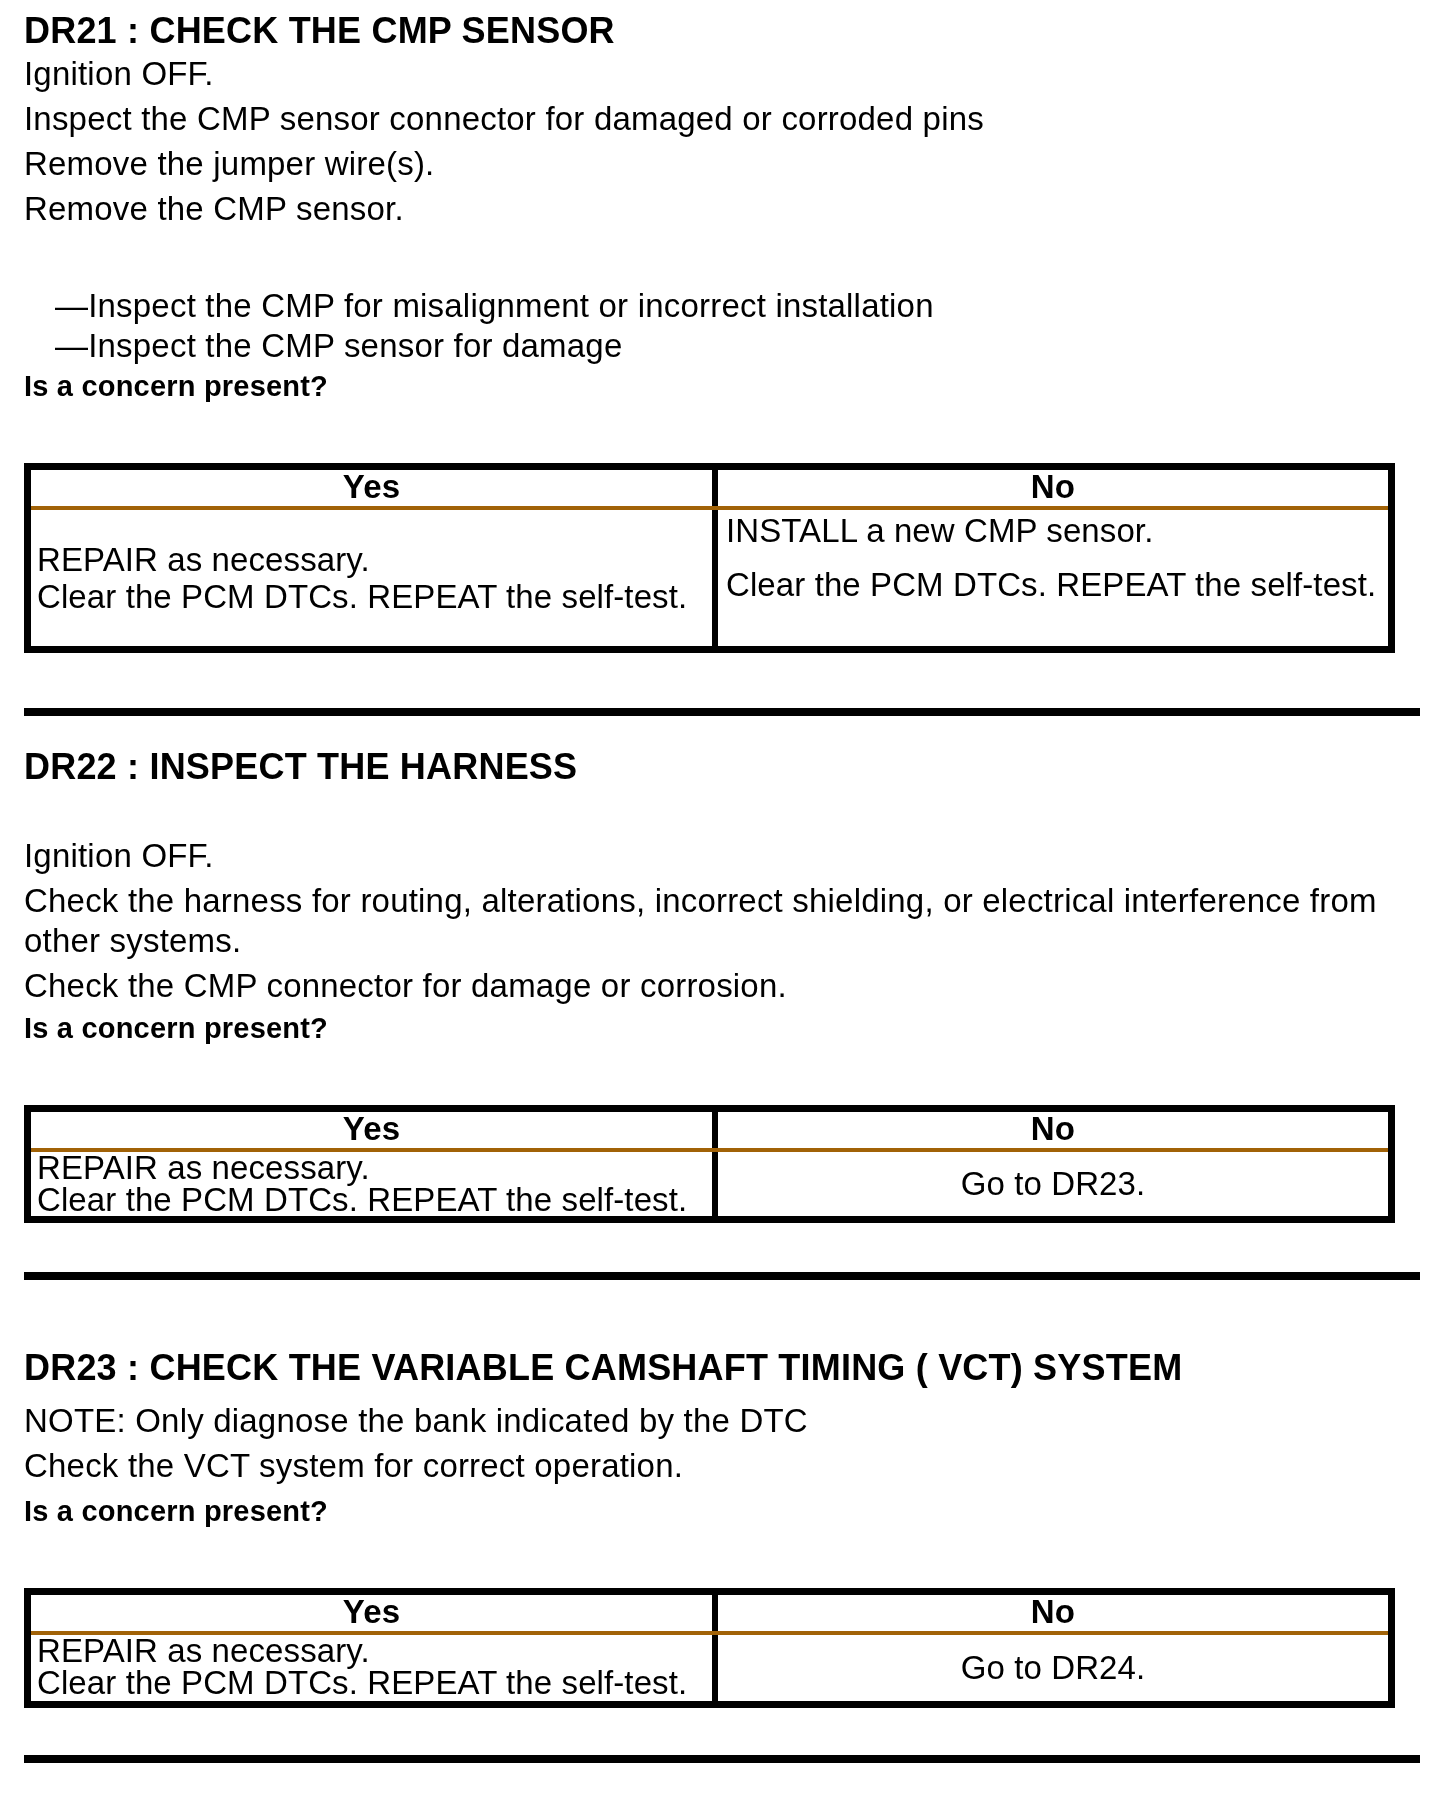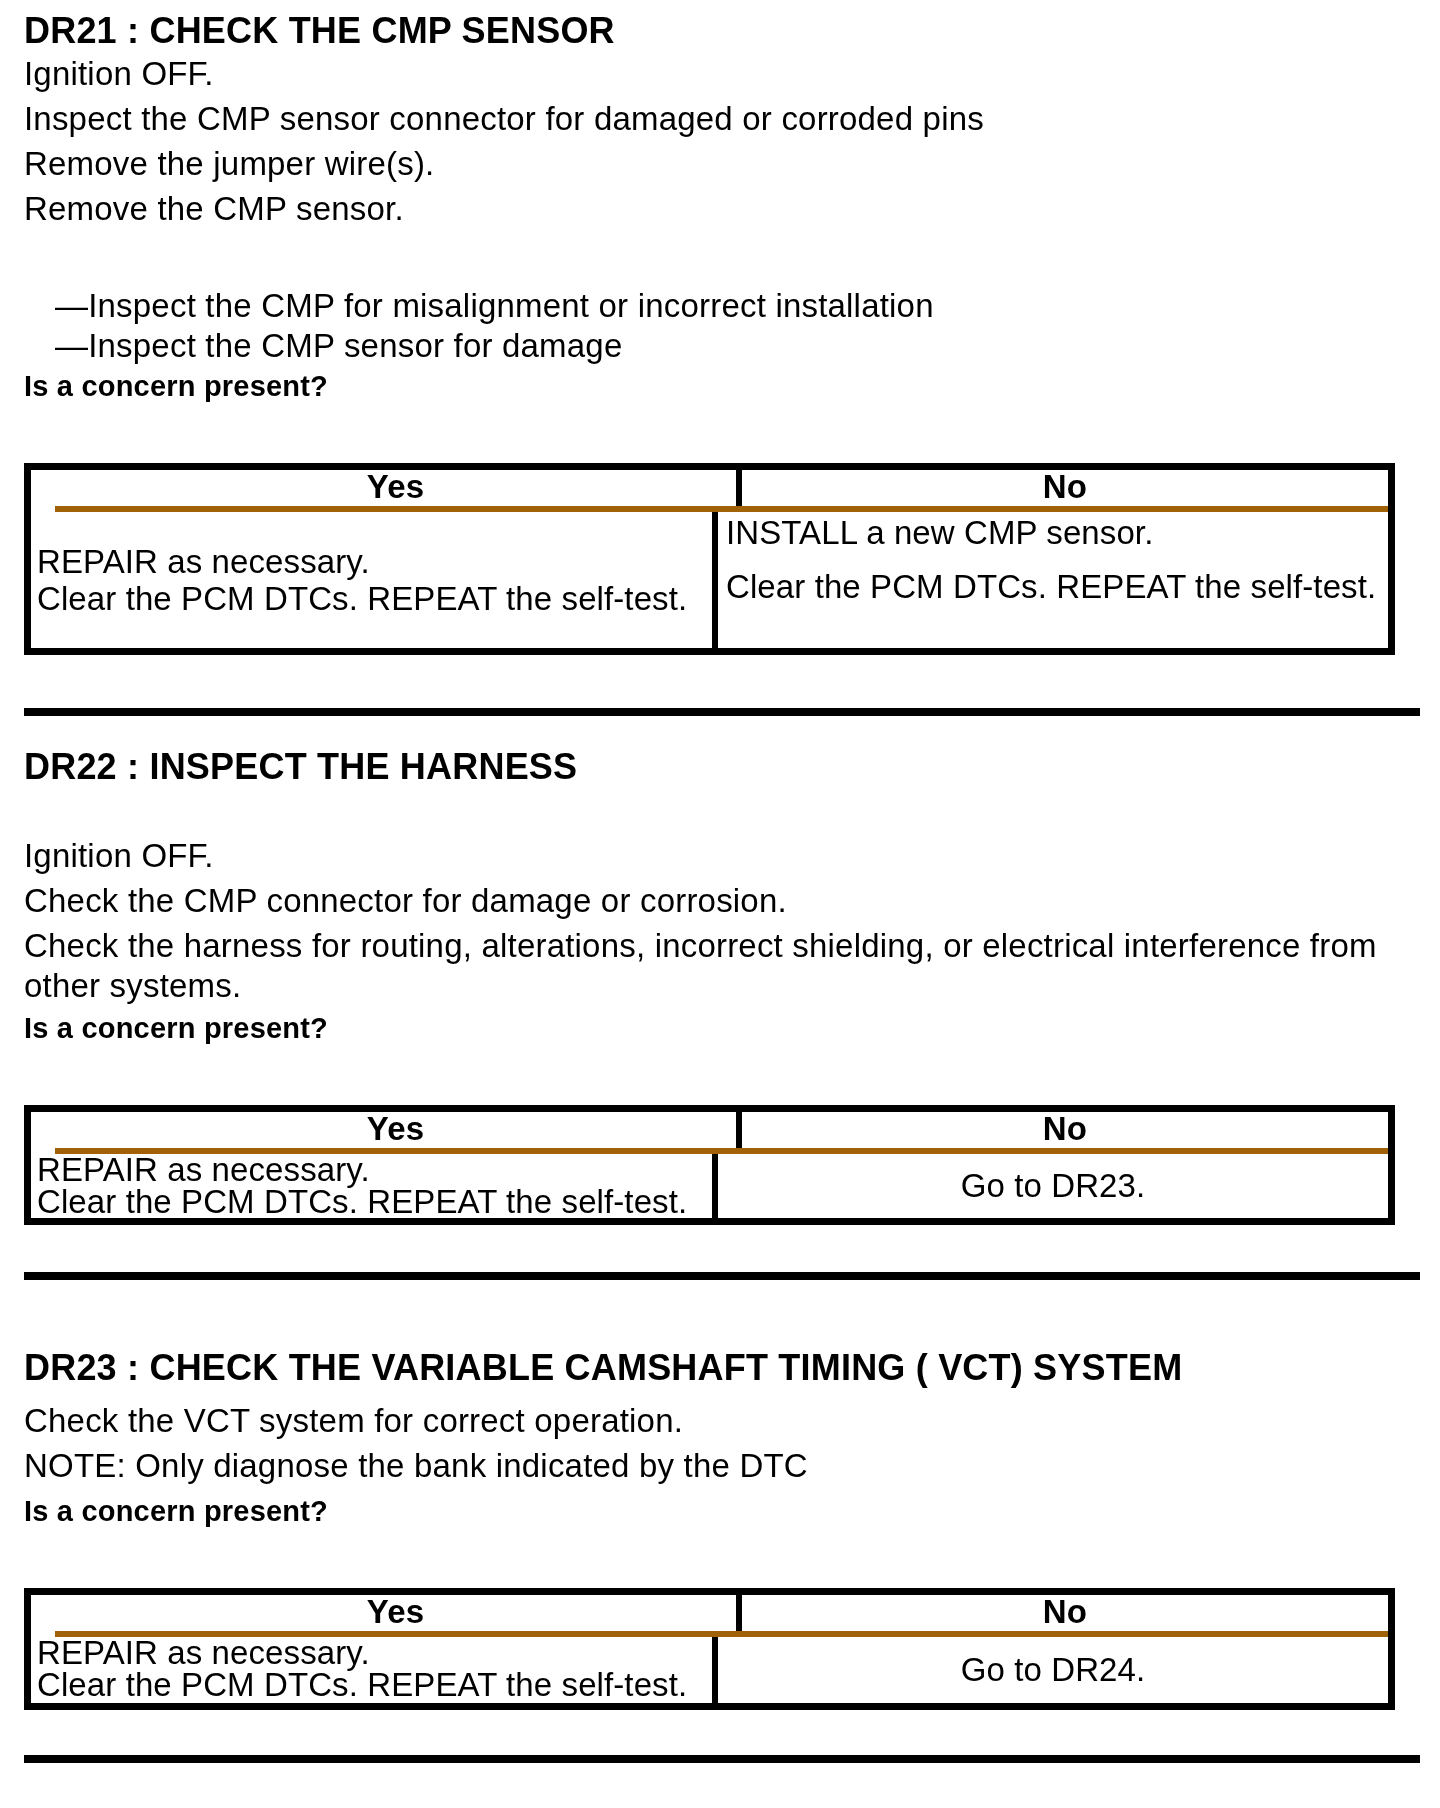--- a/index.html
+++ b/index.html
@@ -33,21 +33,21 @@
     font-size: 29px; line-height: 40px; font-weight: bold;
     margin: 0; letter-spacing: 0.2px; white-space: nowrap;
   }
 
   
   .dtable {
     position: absolute; left: 24px; width: 1371px;
     border: 7px solid #000; background: #fff;
   }
   .dt-row { display: flex; }
-  .dt-head { border-bottom: 6px solid #a16207; margin-left: 24px; }
+  .dt-head { border-bottom: 4px solid #a16207; }
   .dt-head .dcell {
     height: 36px; line-height: 34px;
     font-size: 33px; font-weight: bold; text-align: center;
     letter-spacing: 0.2px;
   }
   .c-left  { width: 681px; }
   .c-right { flex: 1; border-left: 6px solid #000; }
   .dcell p { margin: 0; font-size: 33px; letter-spacing: 0.1px; }
 
   
@@ -112,22 +112,22 @@
   </div>
 </section>
 
 <div class="divider" style="top:708px"></div>
 
 <section>
   <h2 class="abs sec-heading" style="top:752px; left:24px">DR22 : INSPECT THE HARNESS</h2>
 
   <div class="abs paras" style="top:836px; left:24px">
     <p>Ignition OFF.</p>
+    <p>Check the harness for routing, alterations, incorrect shielding, or electrical interference from other systems.</p>
     <p>Check the CMP connector for damage or corrosion.</p>
-    <p>Check the harness for routing, alterations, incorrect shielding, or electrical interference from other systems.</p>
   </div>
 
   <p class="abs question" style="top:1008px; left:24px">Is a concern present?</p>
 
   <div class="dtable" style="top:1105px">
     <div class="dt-row dt-head">
       <div class="dcell c-left">Yes</div>
       <div class="dcell c-right">No</div>
     </div>
     <div class="dt-row body-short2">
@@ -141,22 +141,22 @@
     </div>
   </div>
 </section>
 
 <div class="divider" style="top:1272px"></div>
 
 <section>
   <h2 class="abs sec-heading" style="top:1353px; left:24px">DR23 : CHECK THE VARIABLE CAMSHAFT TIMING ( VCT) SYSTEM</h2>
 
   <div class="abs paras" style="top:1401px; left:24px">
+    <p>NOTE: Only diagnose the bank indicated by the DTC</p>
     <p>Check the VCT system for correct operation.</p>
-    <p>NOTE: Only diagnose the bank indicated by the DTC</p>
   </div>
 
   <p class="abs question" style="top:1491px; left:24px">Is a concern present?</p>
 
   <div class="dtable" style="top:1588px">
     <div class="dt-row dt-head">
       <div class="dcell c-left">Yes</div>
       <div class="dcell c-right">No</div>
     </div>
     <div class="dt-row body-short3">

